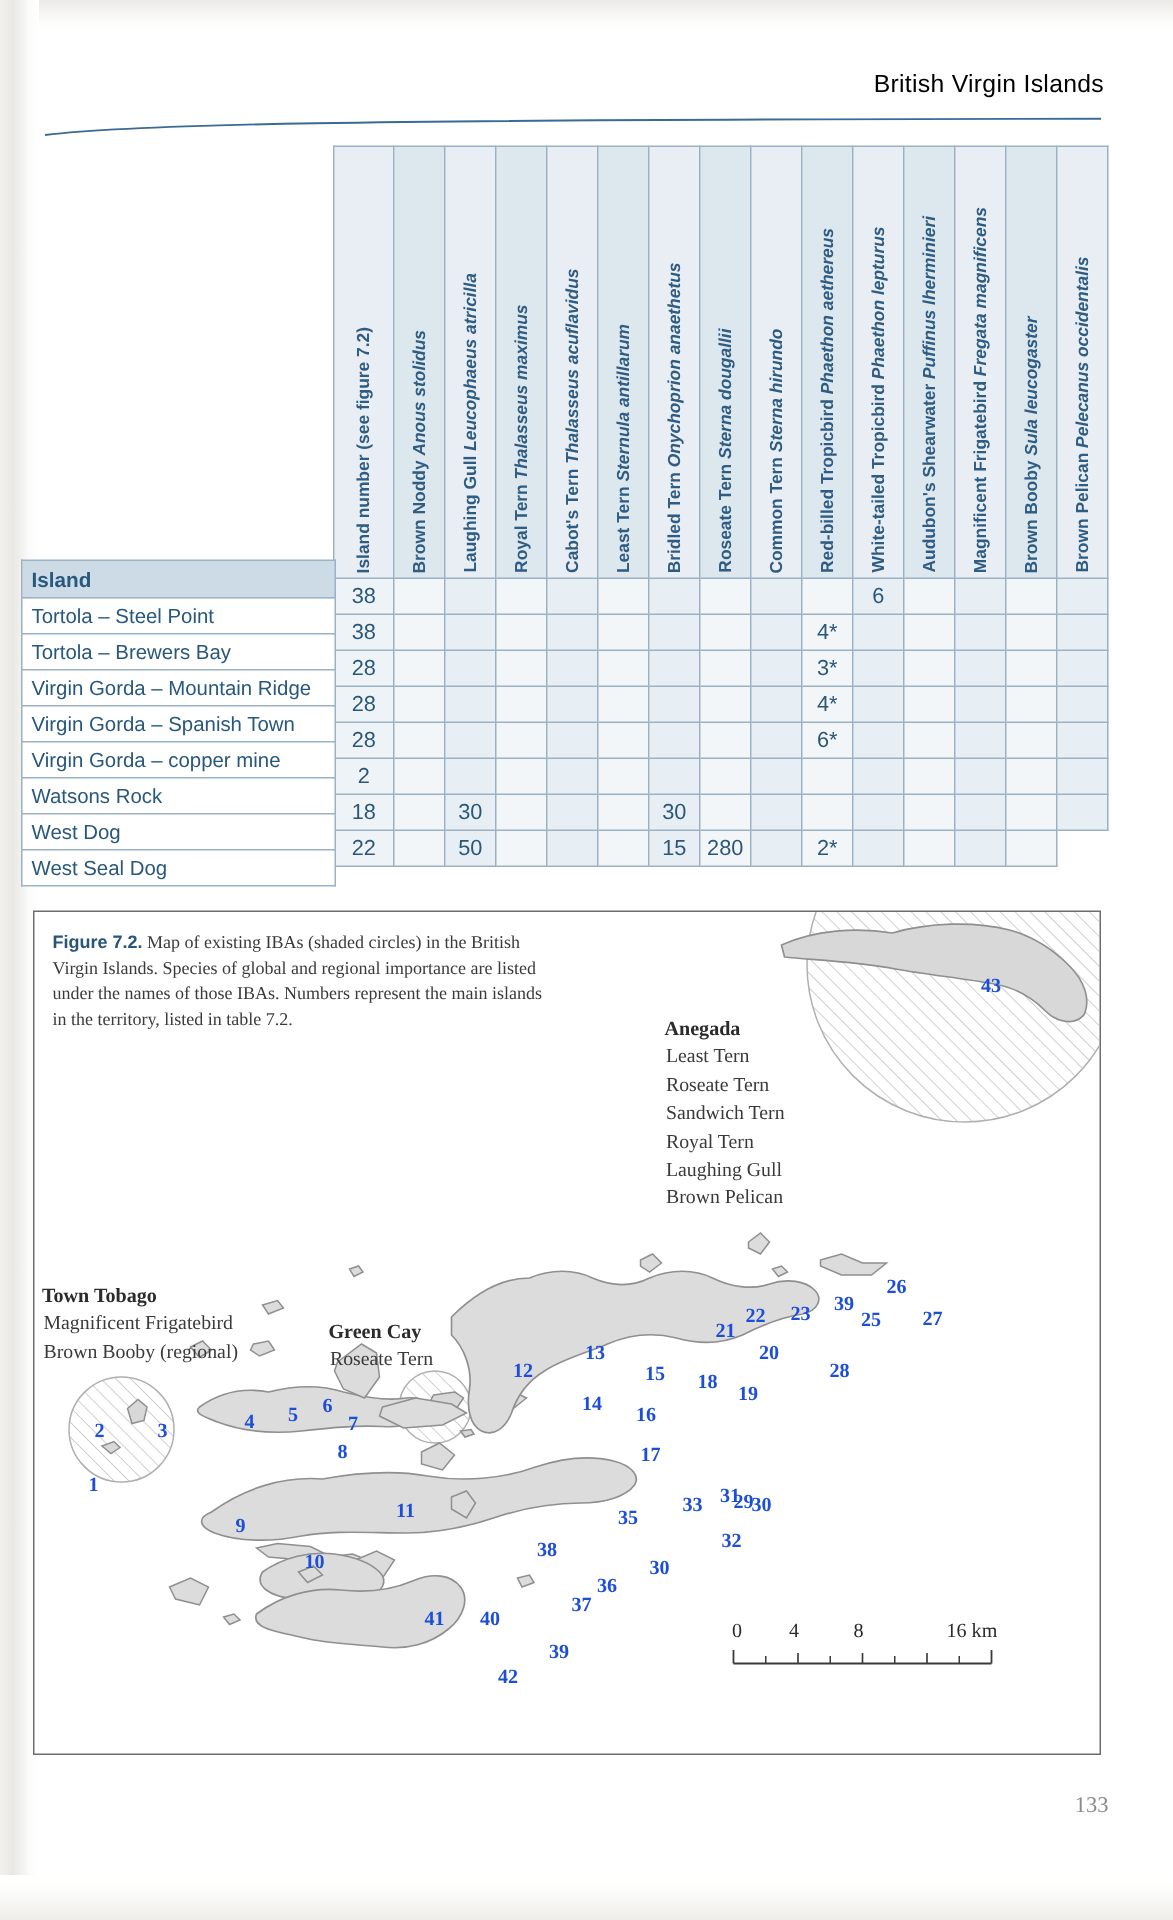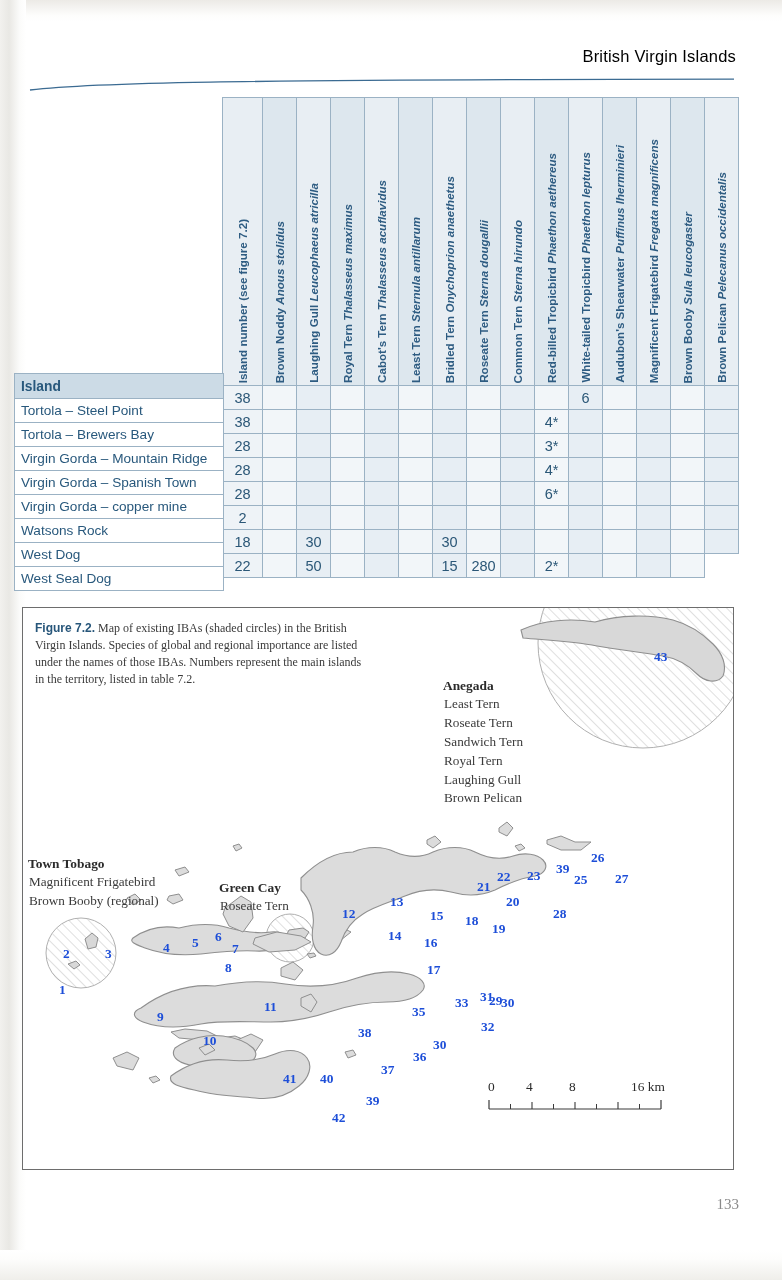--- a/index.html
+++ b/index.html
@@ -491,21 +491,21 @@
     <div class="mapnum" style="left: 591px; top: 850px;">26</div>
     <div class="mapnum" style="left: 615px; top: 871px;">27</div>
     <div class="mapnum" style="left: 553px; top: 906px;">28</div>
     <div class="mapnum" style="left: 489px; top: 993px;">29</div>
     <div class="mapnum" style="left: 501px; top: 995px;">30</div>
     <div class="mapnum" style="left: 480px; top: 989px;">31</div>
     <div class="mapnum" style="left: 481px; top: 1019px;">32</div>
     <div class="mapnum" style="left: 455px; top: 995px;">33</div>
     <div class="mapnum" style="left: 433px; top: 1037px;">30</div>
     <div class="mapnum" style="left: 412px; top: 1004px;">35</div>
-    <div class="mapnum" style="left: 413px; top: 1049px; text-align: right;">36</div>
+    <div class="mapnum" style="left: 398px; top: 1049px; text-align: right;">36</div>
     <div class="mapnum" style="left: 381px; top: 1062px;">37</div>
     <div class="mapnum" style="left: 358px; top: 1025px;">38</div>
     <div class="mapnum" style="left: 366px; top: 1093px;">39</div>
     <div class="mapnum" style="left: 320px; top: 1071px;">40</div>
     <div class="mapnum" style="left: 283px; top: 1071px;">41</div>
     <div class="mapnum" style="left: 332px; top: 1110px;">42</div>
     <div class="mapnum" style="left: 654px; top: 649px;">43</div>
   </div>
 
 <div id="scale-bar">

